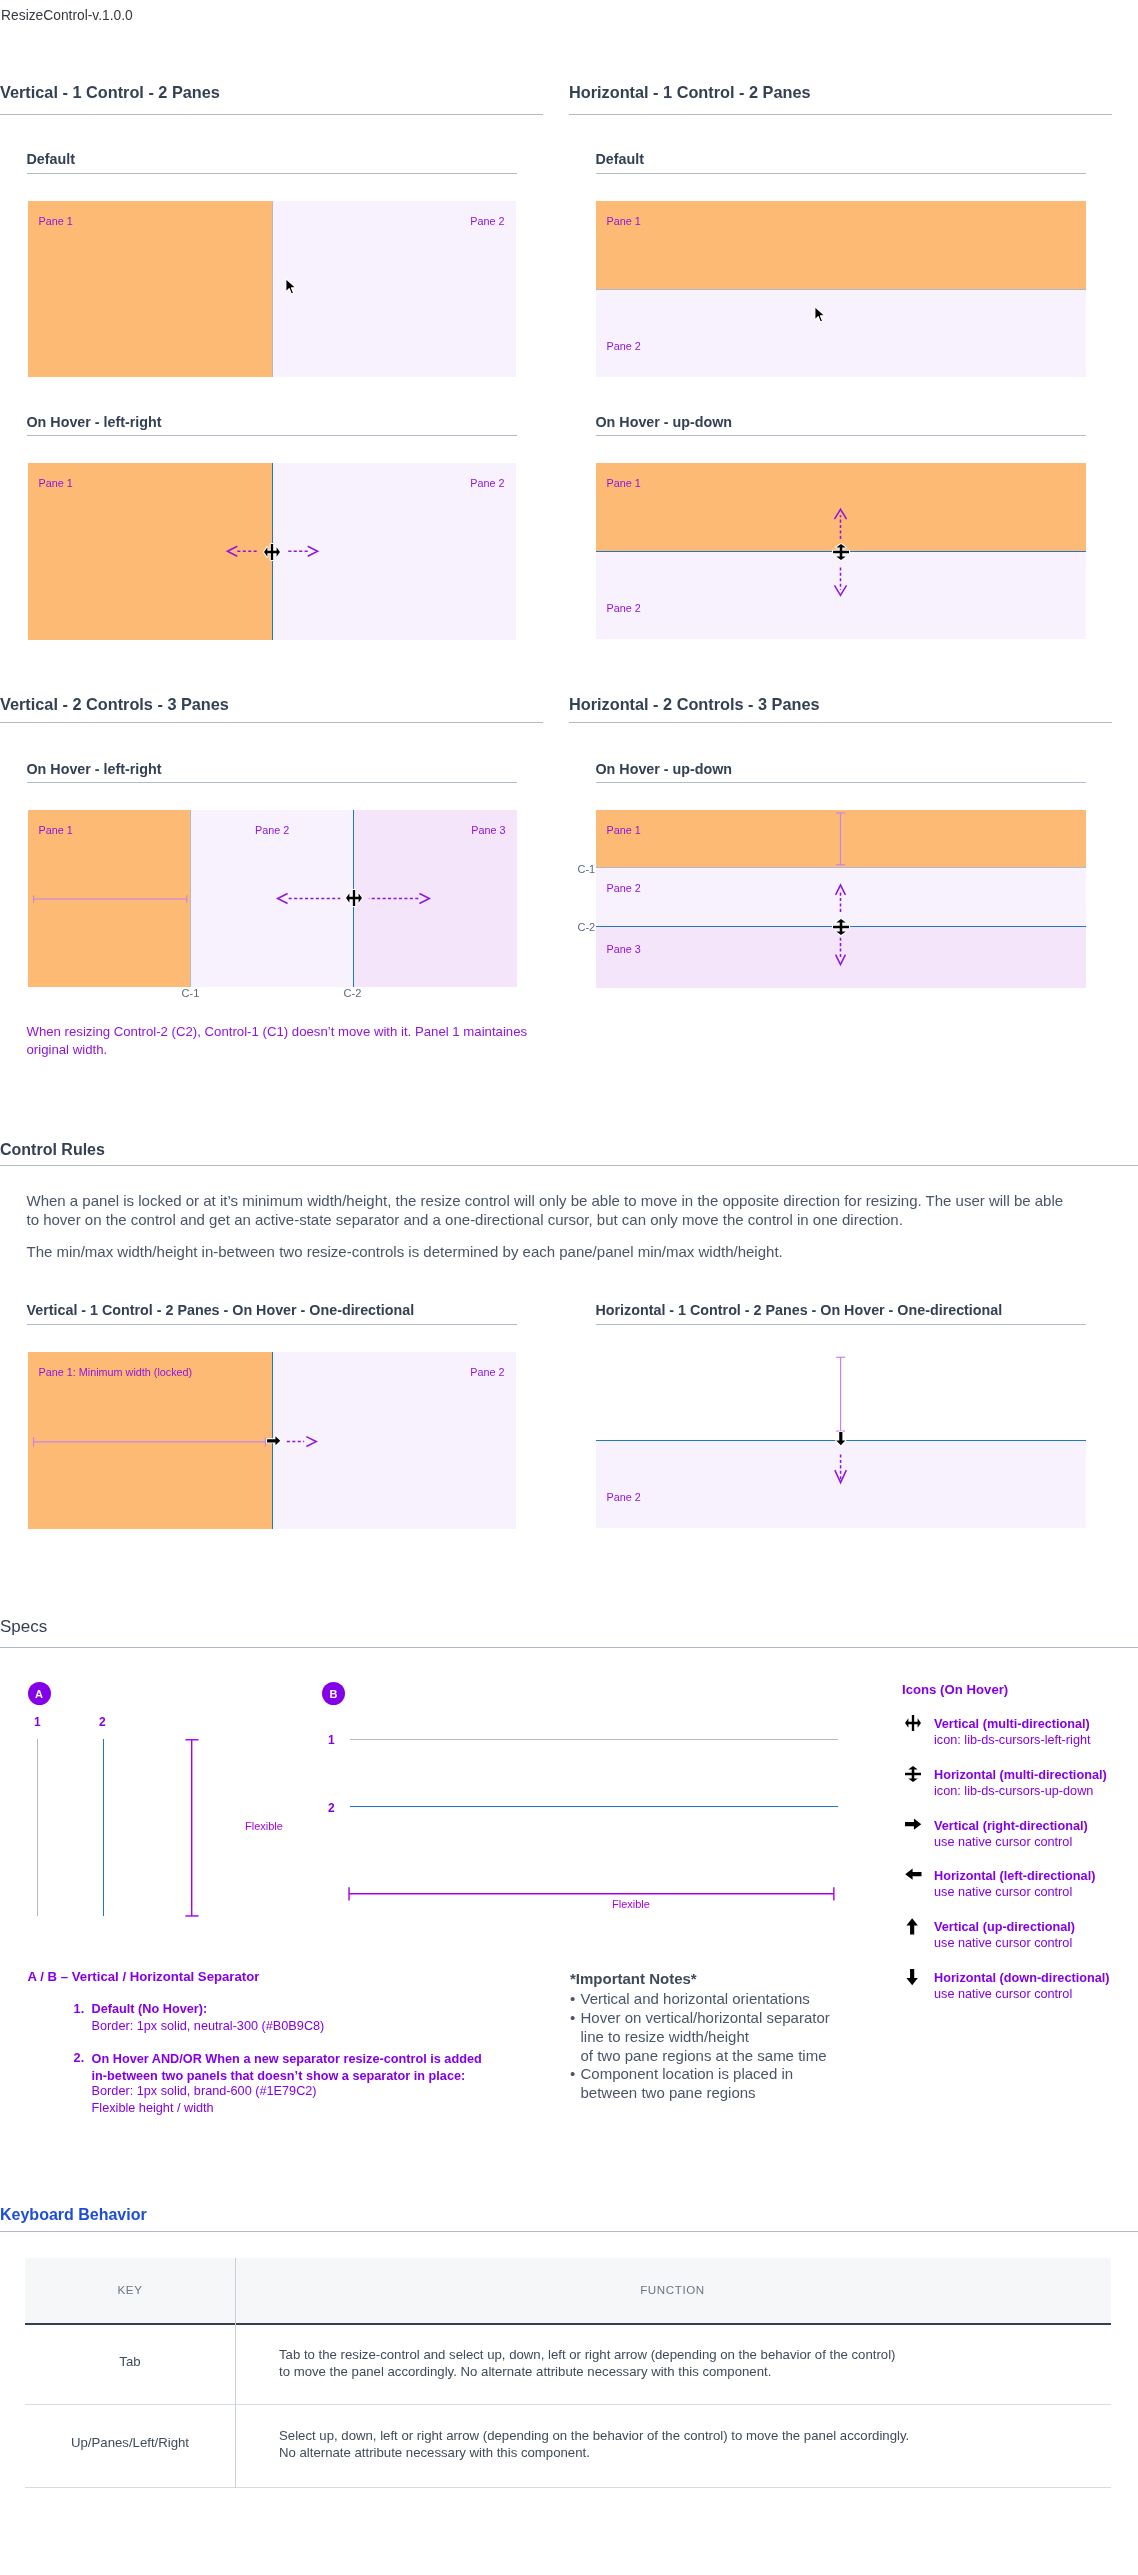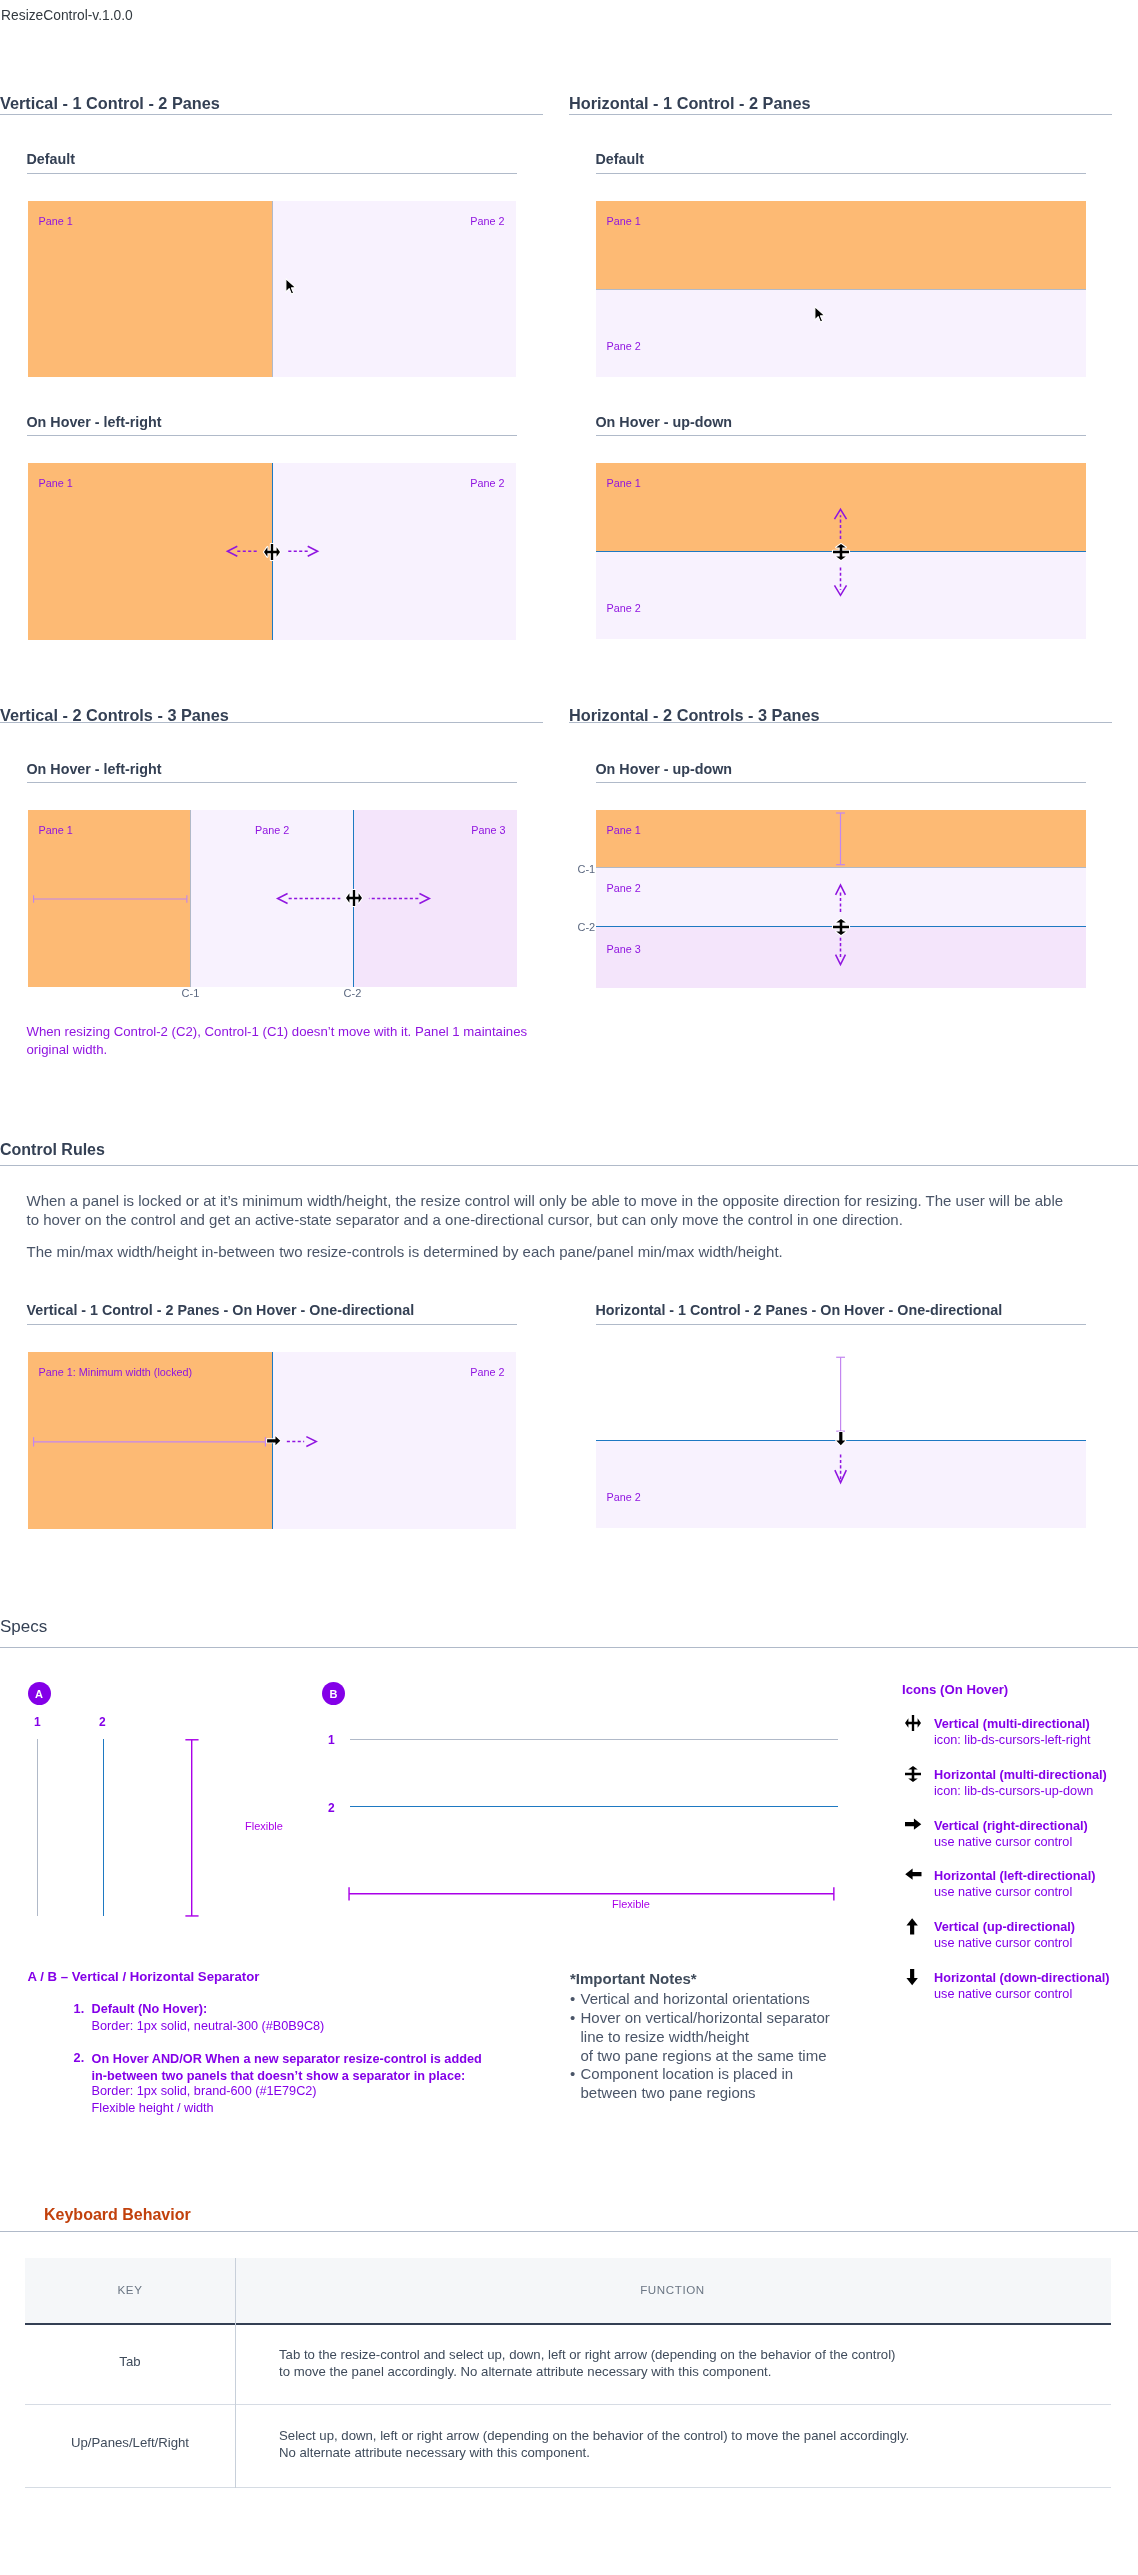--- a/index.html
+++ b/index.html
@@ -11,21 +11,21 @@
     color: #2F3C4E;
   }
   .page { position: relative; width:1139px; height:2576px; overflow:hidden; }
   
   .doc-title{ position:absolute; left:1.1px; top:8.3px; font-size:13.8px; font-weight:400; color:#333A40;}
   
   .col{ position:absolute; width:543px; }
   .col-l{ left:0px; }
   .col-r{ left:569px; }
   
-  .sec-h{ font-size:16.3px; font-weight:700; color:#344054; line-height:16.5px; white-space:nowrap;margin-top:11px;}
+  .sec-h{ font-size:16.3px; font-weight:700; color:#344054; line-height:16.5px; white-space:nowrap;}
   .sec-rule{ height:1.1px; background:#B0BAC9; }
   .sub-h{ font-size:14.3px; font-weight:700; color:#344054; line-height:14.3px; white-space:nowrap;}
   .sub-rule{ height:1.1px; background:#B0BAC9; }
   .pane-row{ display:flex; position:relative; }
   .p1{ background:#fdba74; }
   .p2{ background:#F8F2FE; }
   .p3{ background:#F4E5FB; }
   .pane{ position:relative; }
   .pane-label{ position:absolute; font-size:10.8px; color:#9015E0; white-space:nowrap;}
   .pl-left{ left:11px; }
@@ -460,21 +460,21 @@
 of two pane regions at the same time</span>
       </div>
   <div class="note-line ovl" style="left:0px; top:94px;">
         <span class="bullet">•</span>
         <span class="note-txt">Component location is placed in
 between two pane regions</span>
       </div>
 </div>
 
 <div class="ovl" style="left:0px; top:2206px; width:1139px;">
-  <div class="ovl" style="left:0px; top:0px; font-size:16px; font-weight:700; color:#c2410c;padding-left:44px;">Keyboard Behavior</div>
+  <div class="ovl" style="left:0px; top:0px; font-size:16px; font-weight:700; color:#1d4ed8;">Keyboard Behavior</div>
   <div class="ovl" style="left:0px; top:25px; width:1139px; height:1.1px; background:#B0BAC9;"></div>
 </div>
 
 <div class="ovl" style="left:25px; top:2258px; width:1086px;">
   <div class="ovl" style="left:0; top:0; width:1086px; height:66px; background:#F5F7F9;">
     <div class="ovl th" style="left:0px; top:25px; width:210px; text-align:center;">KEY</div>
     <div class="ovl th" style="left:210px; top:25px; width:875px; text-align:center;">FUNCTION</div>
   </div>
   <div class="ovl" style="left:0; top:65px; width:1086px; height:1.7px; background:#344054;"></div>
 

